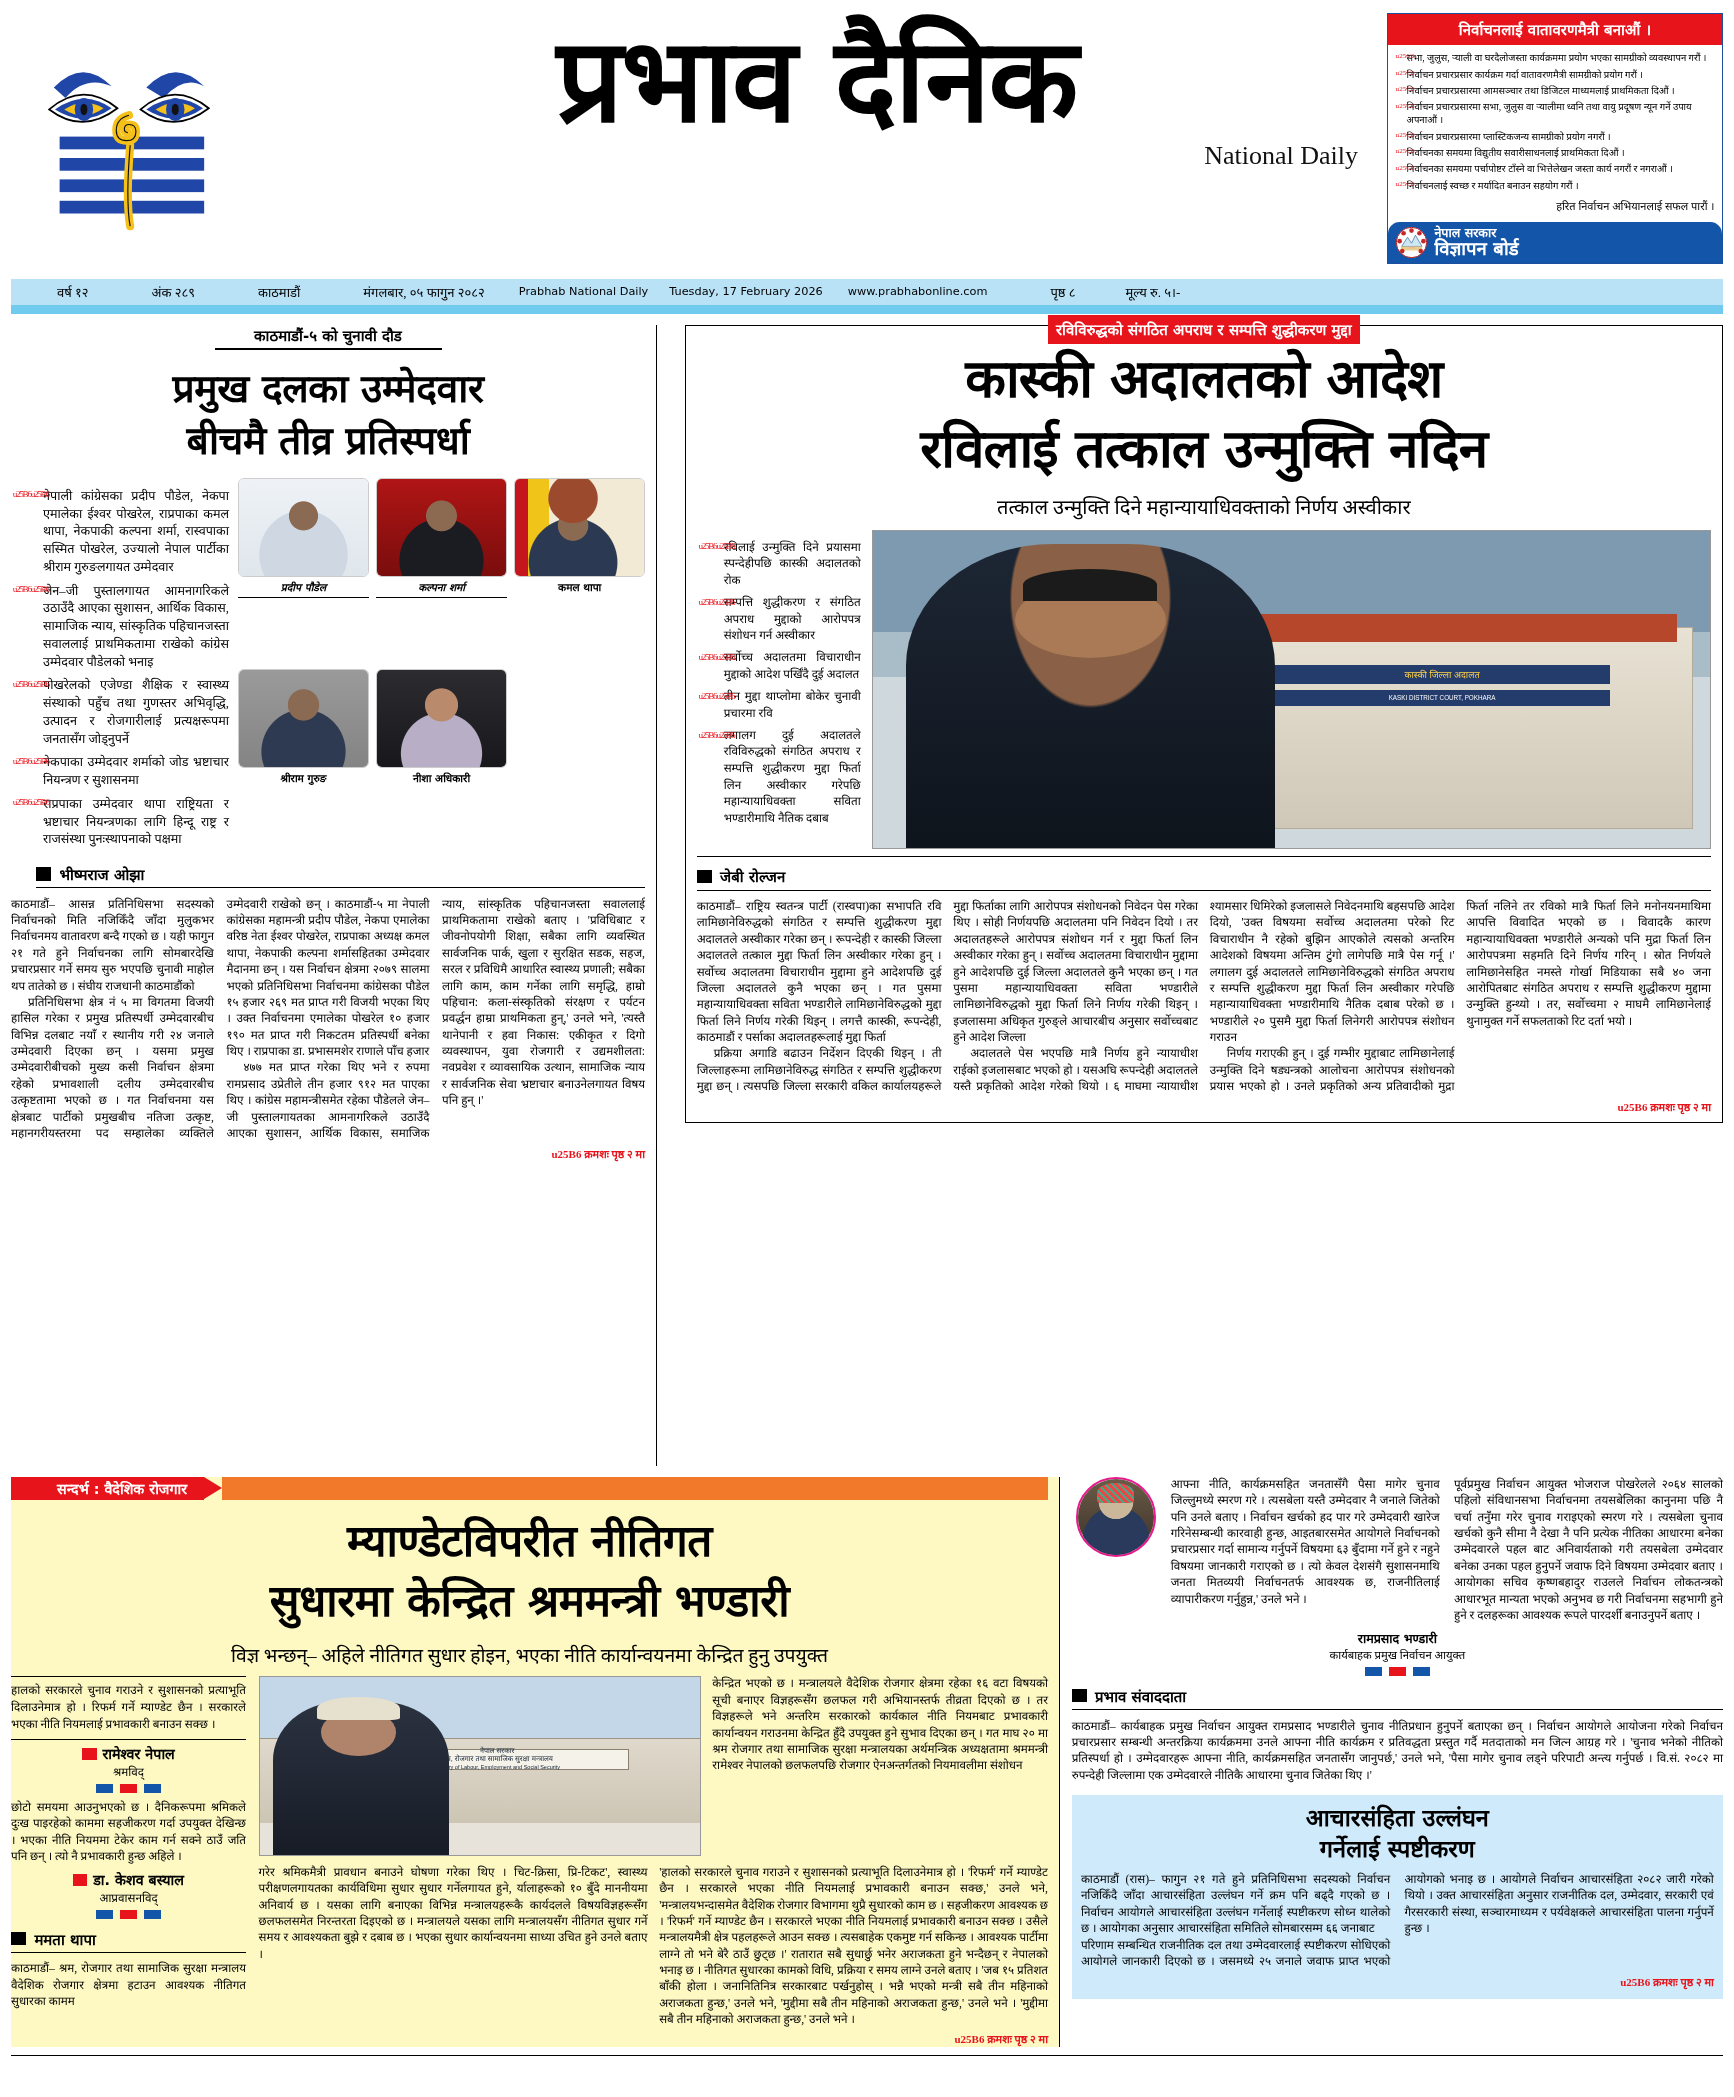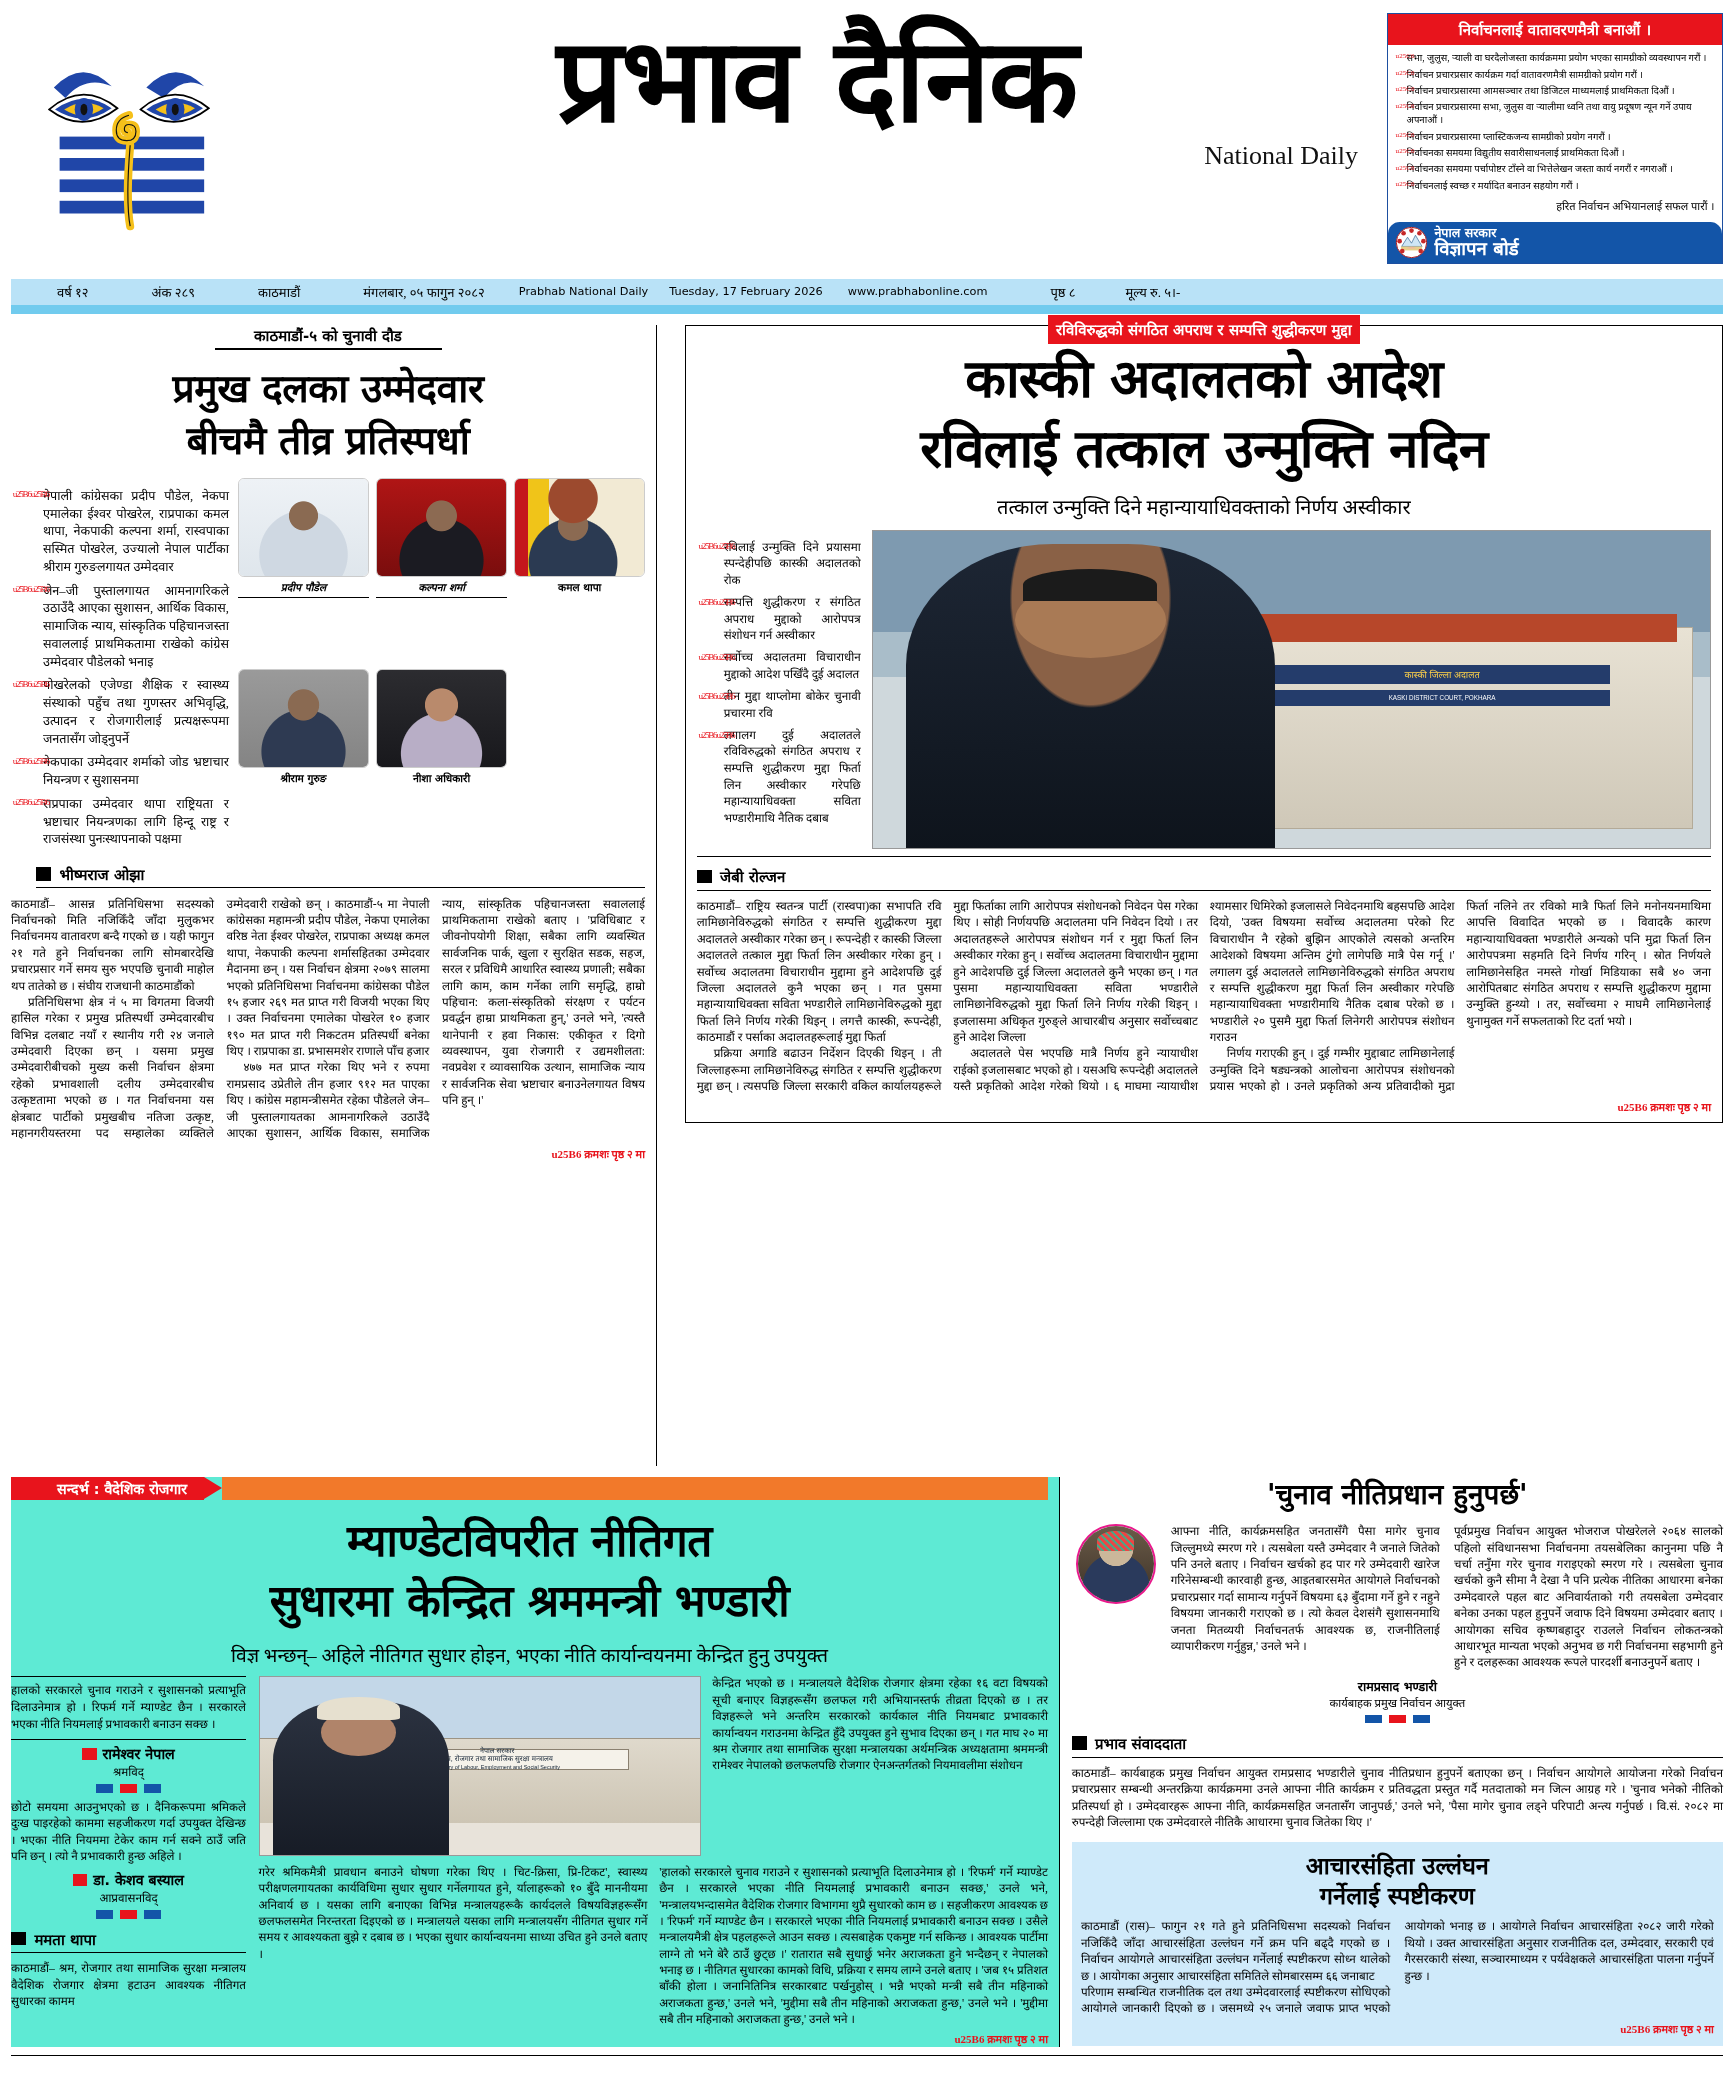--- a/index.html
+++ b/index.html
@@ -134,21 +134,21 @@
 
   .main-flex { display:flex; gap:11px; }
   .main-bullets { width:164px; border-right:0; }
   .main-bullets li { font-size:11.7px; padding-left:27px; }
   .main-photo { flex:1; height:319px; border:0.4px solid #999; overflow:hidden; position:relative;}
 
   .court-img { width:100%; height:100%; position:relative; background:linear-gradient(#6d8fa8,#9fb4c2); }
 
   
   .mid-sec { display:flex; margin-top:11px; gap:0; }
-  .mid-left { width:1049px; background:#5eead4; border-right:0.8px solid #000; padding-right:11px;}
+  .mid-left { width:1049px; background:#fef9c3; border-right:0.8px solid #000; padding-right:11px;}
   .mid-right { flex:1; padding-left:11.7px; }
 
   .ribbon { display:flex; align-items:stretch; height:23.5px; margin-bottom:4.2px;}
   .ribbon-red {
     background:#e8141c; color:#fff; font-family:"DejaVu Sans", sans-serif;
     font-weight:bold; font-size:14.3px; display:flex; align-items:center;
     padding:0 17px 0 46px;
   }
   .ribbon-arrow { width:0; height:0; border-left:18.5px solid #e8141c; border-top:11.7px solid transparent; border-bottom:11.7px solid transparent;}
   .ribbon-orange { flex:1; background:#f2792a; }
@@ -500,21 +500,20 @@
               <p class="noindent">'हालको सरकारले चुनाव गराउने र सुशासनको प्रत्याभूति दिलाउनेमात्र हो । 'रिफर्म' गर्ने म्याण्डेट छैन । सरकारले भएका नीति नियमलाई प्रभावकारी बनाउन सक्छ,' उनले भने, 'मन्त्रालयभन्दासमेत वैदेशिक रोजगार विभागमा थुप्रै सुधारको काम छ । सहजीकरण आवश्यक छ । 'रिफर्म' गर्ने म्याण्डेट छैन । सरकारले भएका नीति नियमलाई प्रभावकारी बनाउन सक्छ । उसैले मन्त्रालयमैत्री क्षेत्र पहलहरूले आउन सक्छ । त्यसबाहेक एकमुष्ट गर्न सकिन्छ । आवश्यक पार्टीमा लाग्ने तो भने बेरै ठाउँ छुट्छ ।'
  रातारात सबै सुधार्छु भनेर अराजकता हुने भन्दैछन् र नेपालको भनाइ छ । नीतिगत सुधारका कामको विधि, प्रक्रिया र समय लाग्ने उनले बताए । 'जब १५ प्रतिशत बाँकी होला । जनानितिनित्र सरकारबाट पर्खनुहोस् । भन्नै भएको मन्त्री सबै तीन महिनाको अराजकता हुन्छ,' उनले भने, 'मुद्दीमा सबै तीन महिनाको अराजकता हुन्छ,' उनले भने । 'मुद्दीमा सबै तीन महिनाको अराजकता हुन्छ,' उनले भने ।</p>
               <span class="contd">क्रमशः पृष्ठ २ मा</span>
             </div>
           </div>
         </div>
       </div>
     </div>
 
     <div class="mid-right">
-      <div class="right-head">'चुनाव नीतिप्रधान हुनुपर्छ'</div>
 
       <div style="display:flex; gap:11px;">
         <div style="width:88px;">
           <div class="ec-photo">
             <div class="ph" style="background:linear-gradient(#6b5b48,#3a3026)"></div>
             <div class="ph" style="background:radial-gradient(circle at 50% 30%, #cbb79a 0 26%, transparent 27%), radial-gradient(circle at 50% 80%, #2a3a5c 0 46%, transparent 47%)"></div>
             <div style="position:absolute; left:26%; top:6%; width:48%; height:26%; background:repeating-linear-gradient(45deg,#e44,#e44 2.5px,#4a8,#4a8 5px); border-radius:50% 50% 14% 14%;"></div>
           </div>
         </div>
 

